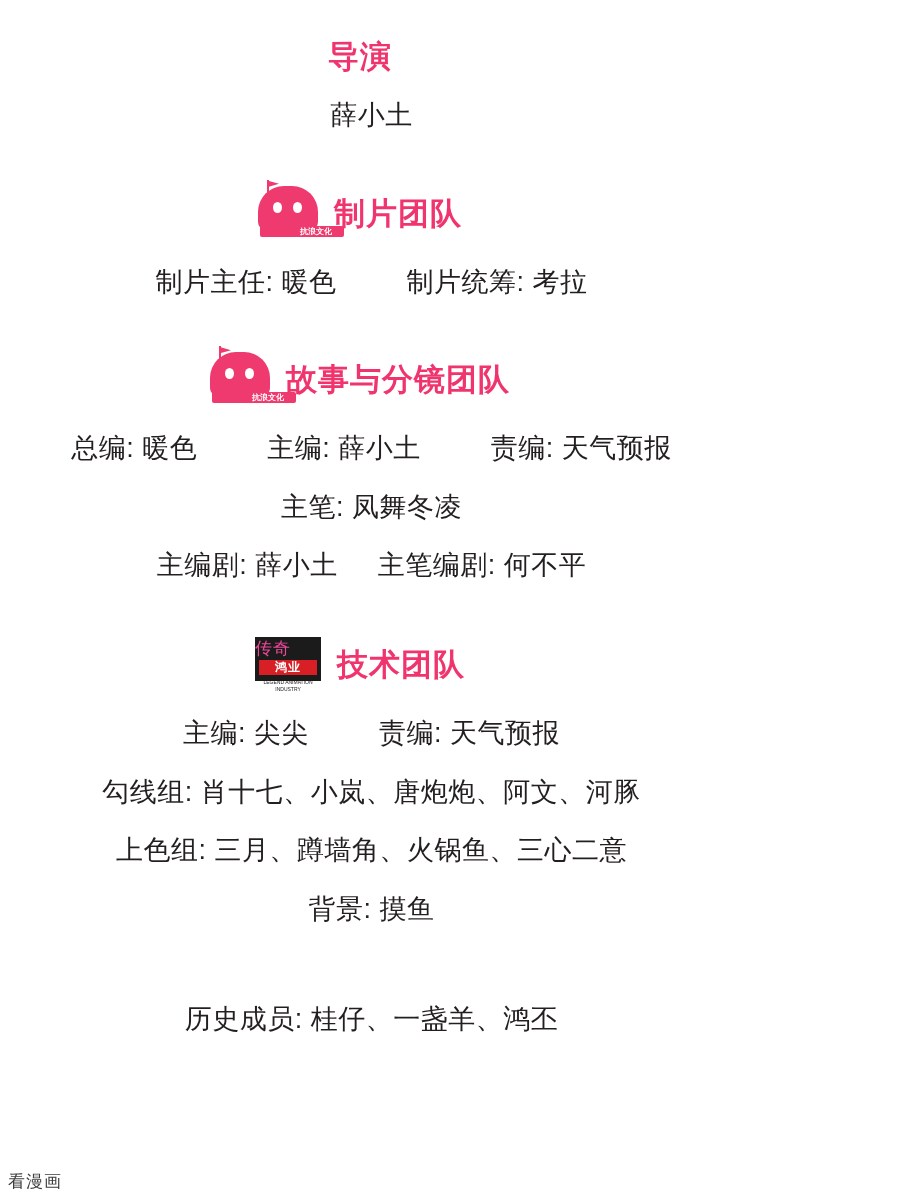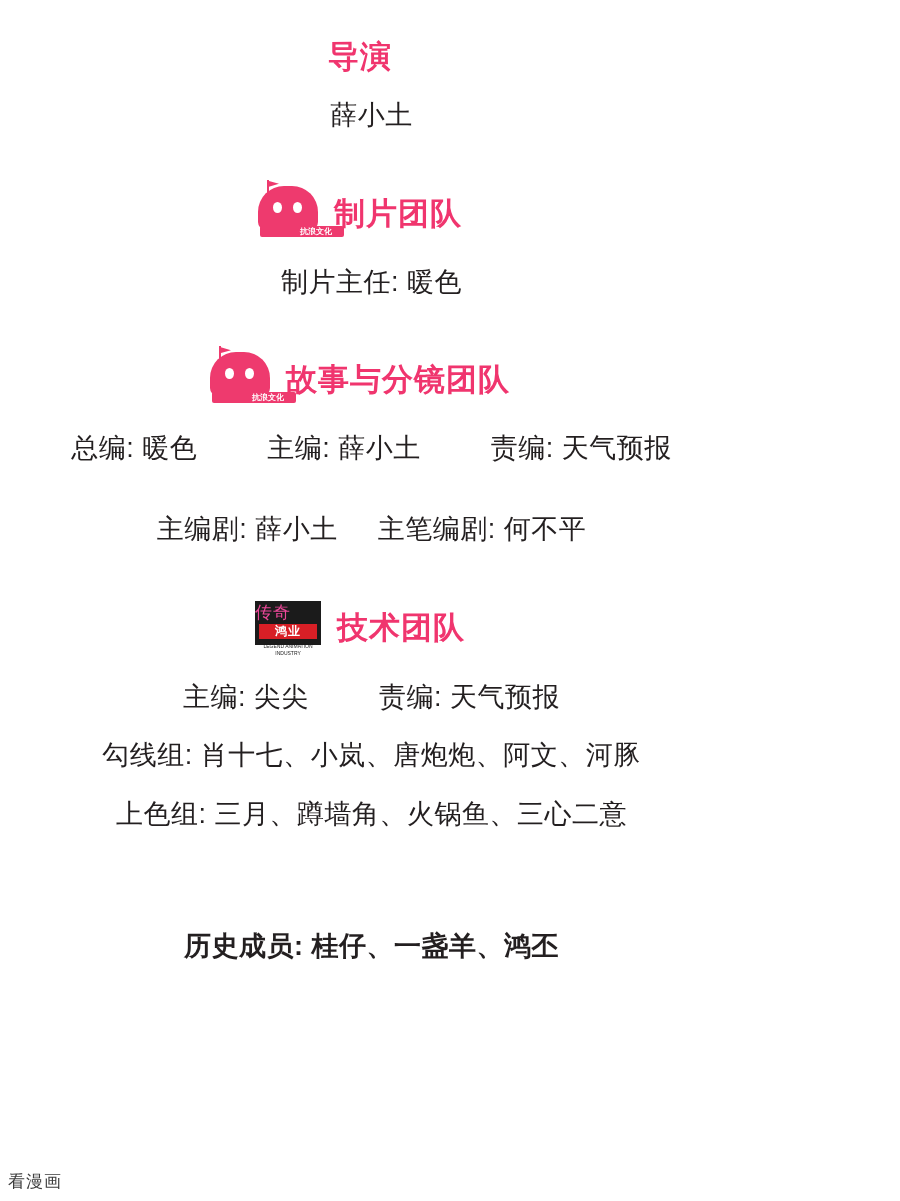--- a/index.html
+++ b/index.html
@@ -194,20 +194,21 @@
         <div class="blob"></div>
         <div class="eye l"></div>
         <div class="eye r"></div>
         <div class="caption">抗浪文化</div>
       </div>
       <div class="heading">制片团队</div>
     </div>
     <div class="spacer-sm"></div>
     <div class="credit-row">
       <div class="credit-line">制片主任: 暖色</div>
+      <div class="credit-line">制片统筹: 考拉</div>
     </div>
   </div>
 
   <div class="spacer-lg"></div>
 
   <div class="section">
     <div class="heading-row">
       <div class="logo-pink">
         <div class="pole"></div>
         <div class="flag"></div>
@@ -218,20 +219,23 @@
       </div>
       <div class="heading">故事与分镜团队</div>
     </div>
     <div class="spacer-sm"></div>
     <div class="credit-row">
       <div class="credit-line">总编: 暖色</div>
       <div class="credit-line">主编: 薛小土</div>
       <div class="credit-line">责编: 天气预报</div>
     </div>
     <div class="spacer-sm"></div>
+    <div class="credit-row">
+      <div class="credit-line">主笔: 凤舞冬凌</div>
+    </div>
     <div class="spacer-sm"></div>
     <div class="credit-row" style="gap:40px;">
       <div class="credit-line">主编剧: 薛小土</div>
       <div class="credit-line">主笔编剧: 何不平</div>
     </div>
   </div>
 
   <div class="spacer-lg"></div>
 
   <div class="section">
@@ -251,25 +255,28 @@
     </div>
     <div class="spacer-sm"></div>
     <div class="credit-row">
       <div class="credit-line">勾线组: 肖十七、小岚、唐炮炮、阿文、河豚</div>
     </div>
     <div class="spacer-sm"></div>
     <div class="credit-row">
       <div class="credit-line">上色组: 三月、蹲墙角、火锅鱼、三心二意</div>
     </div>
     <div class="spacer-sm"></div>
-  </div>
-
-  <div class="spacer-lg"></div>
-
-  <div class="section">
-    <div class="spacer-sm"></div>
-    <div class="credit-row">
-      <div class="credit-line" style="font-weight:bold;">历史成员: 桂仔、一盏羊、鸿丕</div>
+    <div class="credit-row">
+      <div class="credit-line">背景: 摸鱼</div>
+    </div>
+  </div>
+
+  <div class="spacer-lg"></div>
+
+  <div class="section">
+    <div class="spacer-sm"></div>
+    <div class="credit-row">
+      <div class="credit-line" style="font-weight:normal;">历史成员: 桂仔、一盏羊、鸿丕</div>
     </div>
   </div>
 
   <div class="watermark">看漫画</div>
 </div>
 
 </body></html>

